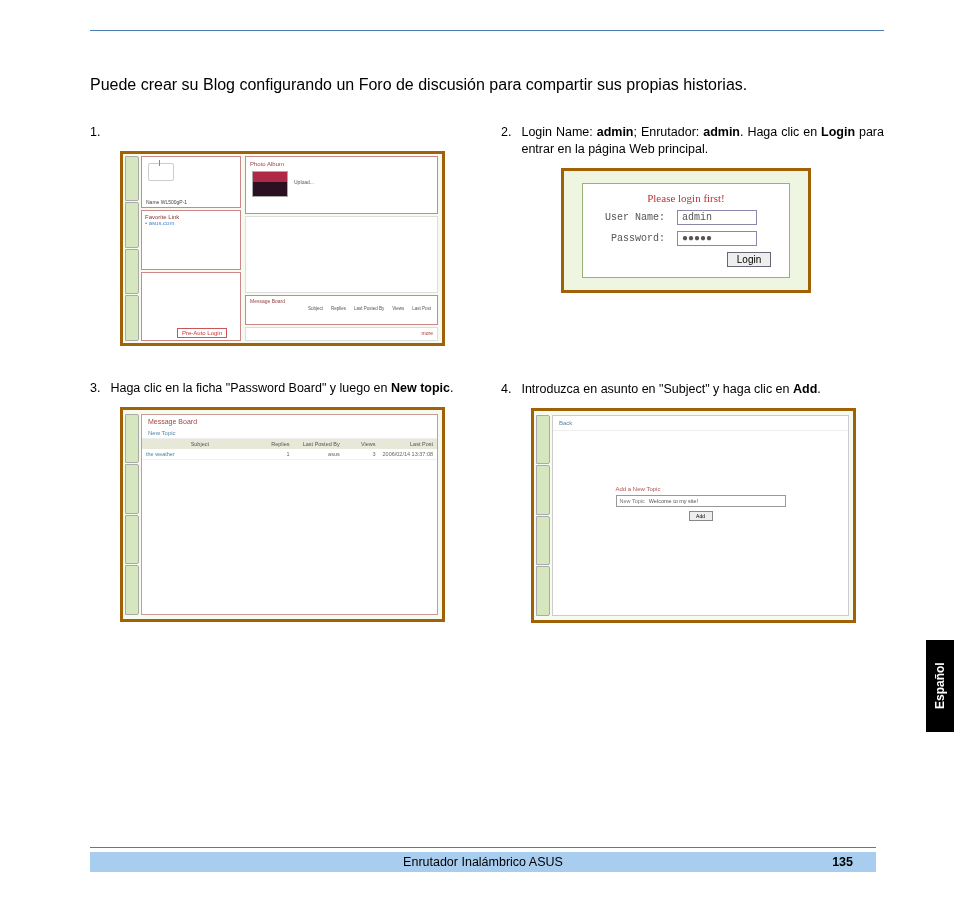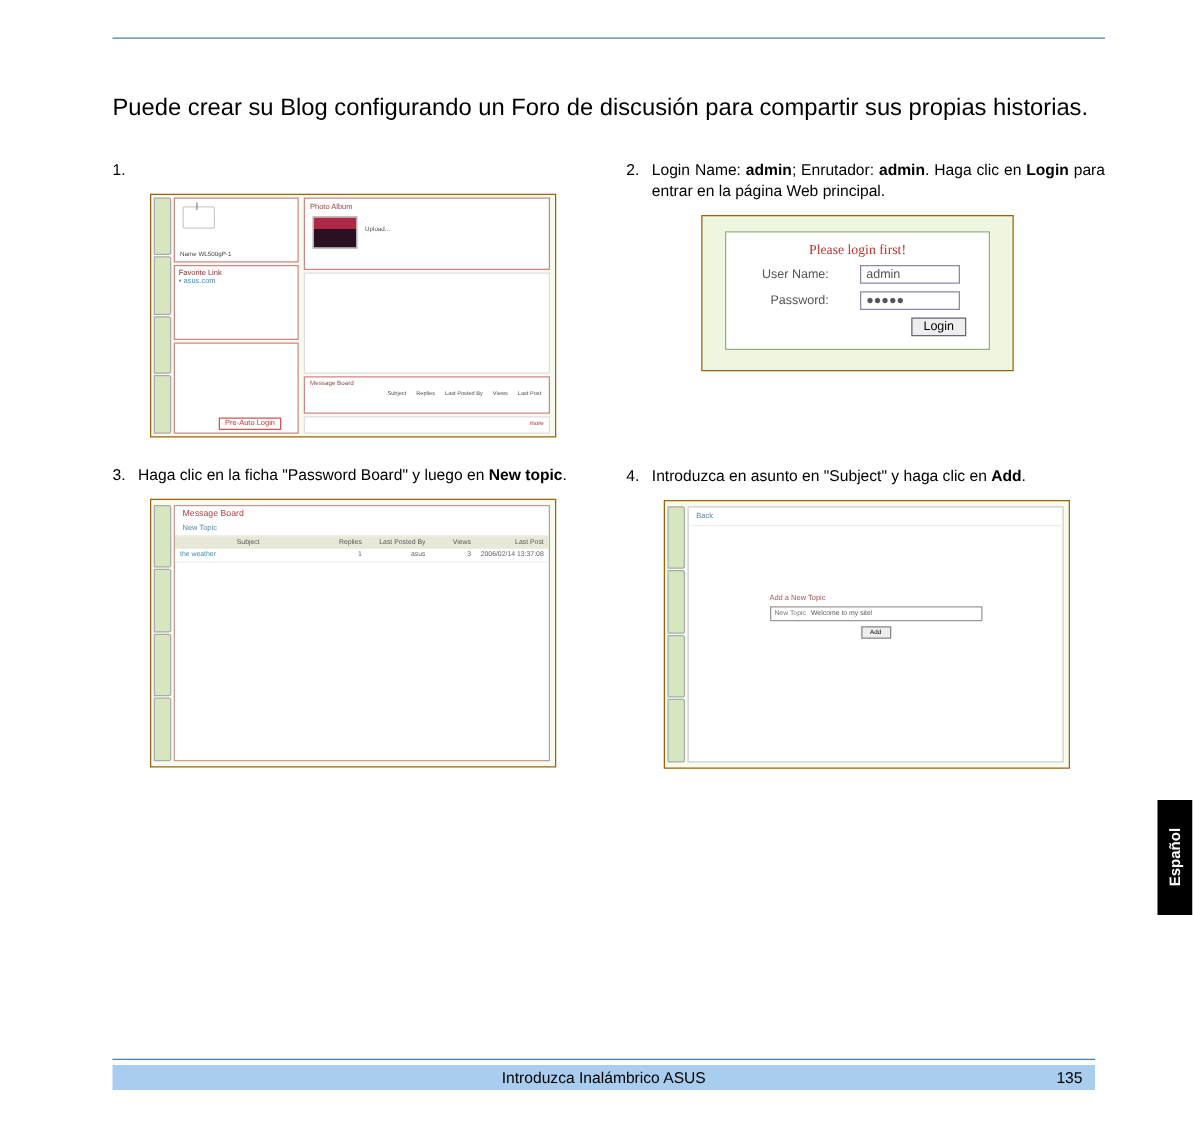--- a/index.html
+++ b/index.html
@@ -19,41 +19,41 @@
     border-top: 1.5px solid #4a7db0;
     margin-bottom: 45px;
   }
   .section-title {
     font-size: 17px;
     font-weight: bold;
     margin-bottom: 15px;
   }
   .section-title .num { display: inline-block; width: 52px; }
   .intro {
-    font-size: 19px;
+    font-size: 16px;
     margin-bottom: 30px;
   }
   .columns {
     display: flex;
     gap: 28px;
   }
   .col { flex: 1; }
   .step {
     display: flex;
     gap: 10px;
     font-size: 12.5px;
     line-height: 1.35;
     margin-bottom: 10px;
     text-align: justify;
   }
   .step-num { flex-shrink: 0; }
   .step-text b { font-weight: bold; }
   .figure {
-    border: 1px solid #a16207;
-    margin: 6px 0 22px 30px;
+    border: 3px solid #a16207;
+    margin: 6px 0 34px 30px;
     background: #f7fbef;
     position: relative;
   }
   .fig1 { height: 195px; width: 325px; }
   .fig2 { height: 125px; width: 250px; margin-left: 60px; background:#eef5e0; padding:12px 18px; }
   .fig3 { height: 215px; width: 325px; }
   .fig4 { height: 215px; width: 325px; }
 
   
   .f1-tabs {
@@ -83,21 +83,21 @@
   .thumb-lbl{position:absolute;top:22px;left:48px;font-size:5px;color:#555}
   .f1-blank { flex:1; border:1px solid #ddd; background:#fff;}
   .f1-mb { border:1px solid #c88; background:#fff; height:30px; font-size:5px; color:#944; padding:2px 4px; position:relative;}
   .f1-mb .hdr{display:flex;gap:8px;font-size:4.5px;color:#555;position:absolute;top:10px;right:6px;left:6px;justify-content:flex-end}
   .f1-foot { height:14px; border:1px solid #ddd; background:#fff; position:relative;}
   .f1-foot .more{position:absolute;right:4px;top:2px;font-size:5px;color:#a33}
 
   
   .login-card { border:1px solid #9ab07a; background:#fff; padding:8px 12px 10px; }
   .login-title { color:#c03030; text-align:center; font-size:11px; font-family:"Times New Roman",serif; margin-bottom:6px;}
-  .login-row { display:flex; align-items:center; gap:25px; margin-bottom:6px; font-size:10px; color:#555; font-family:Liberation Sans, sans-serif;}
+  .login-row { display:flex; align-items:center; gap:12px; margin-bottom:6px; font-size:10px; color:#555; font-family:Liberation Mono, monospace;}
   .login-row .lbl{ width:70px; text-align:right;}
   .login-row .inp{ border:1px solid #88a; padding:1px 4px; font-size:10px; width:80px; background:#fff;}
   .login-btn { margin-left:auto; display:block; border:1px solid #667; font-size:10px; padding:1px 8px; background:#eee; width:44px; text-align:center; margin-right:6px;}
 
   
   .f3-tabs { position:absolute; left:2px; top:4px; bottom:4px; width:14px; display:flex; flex-direction:column; gap:1px;}
   .f3-body { position:absolute; left:18px; right:4px; top:4px; bottom:4px; border:1px solid #c99; background:#fff;}
   .f3-title { font-size:7px; color:#a44; padding:3px 6px;}
   .f3-link { font-size:6px; color:#58a; padding:2px 6px; border-bottom:1px solid #eee;}
   .f3-head { display:flex; background:#e8e8d8; font-size:5.5px; color:#555; padding:2px 4px;}
@@ -146,21 +146,21 @@
   }
   .footer-bar {
     background: #a8cdef;
     height: 20px;
     display: flex;
     align-items: center;
     justify-content: center;
     position: relative;
     font-size: 12.5px;
   }
-  .footer-bar .pg { position: absolute; right: 10px; }
+  .footer-bar .pg { position: absolute; right: 23px; font-weight: bold; }
 </style>
 </head>
 <body>
 
 <div class="page">
   <div class="top-rule"></div>
 
 
   <p class="intro">Puede crear su Blog configurando un Foro de discusión para compartir sus propias historias.</p>
 
@@ -302,16 +302,16 @@
         </div>
       </div>
     </div>
   </div>
 </div>
 
 <div class="lang-tab">Español</div>
 
 <div class="footer">
   <div class="footer-bar">
-    <span>Introduzca Inalámbrico ASUS</span>
+    <span>Enrutador Inalámbrico ASUS</span>
     <span class="pg">135</span>
   </div>
 </div>
 
 </body></html>

